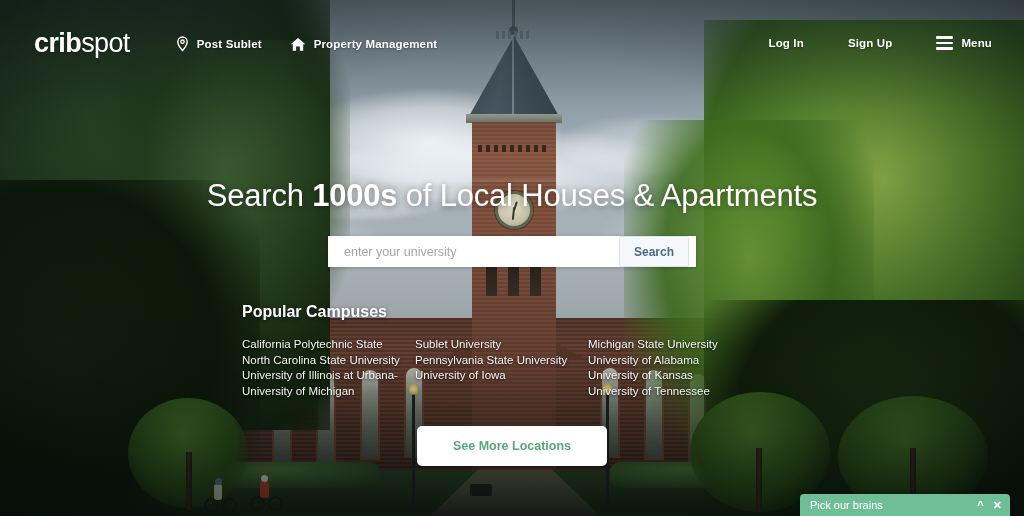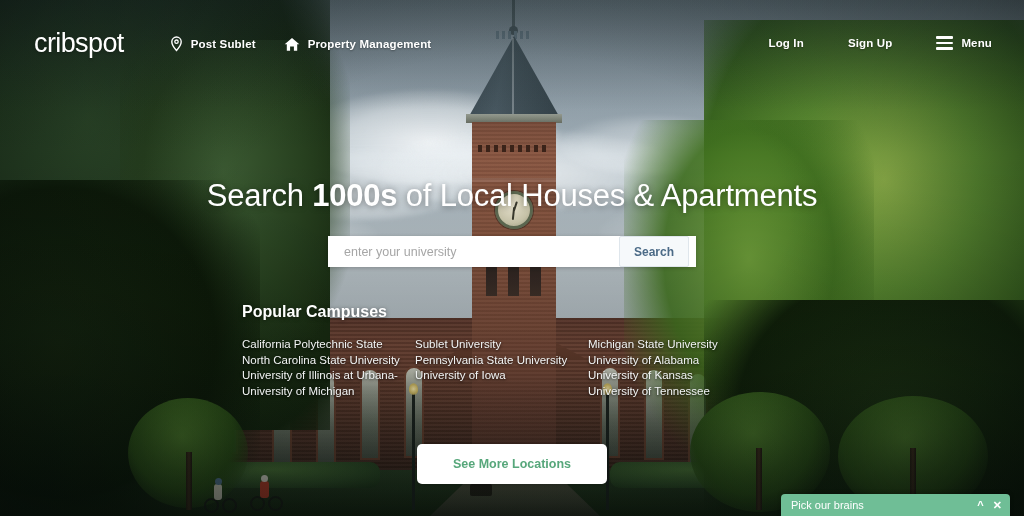--- a/index.html
+++ b/index.html
@@ -238,21 +238,21 @@
     display: flex; align-items: flex-start;
     padding: 30px 24px 0 34px;
     z-index: 20;
   }
   .logo {
     font-size: 27px; letter-spacing: -0.6px; color: #fff;
     line-height: 1; margin-right: 46px; margin-top: 0px;
     white-space: nowrap; cursor: pointer;
     text-shadow: 0 1px 3px rgba(0,0,0,0.30);
   }
-  .logo .b { font-weight: 400; }
+  .logo .b { font-weight: 700; }
   .logo .l { font-weight: 400; }
 
   .nav-left { display: flex; align-items: center; gap: 28px; margin-top: 6px; }
   .nav-right {
     display: flex; align-items: center; gap: 44px;
     margin-left: auto; margin-top: 6px; padding-right: 8px;
   }
   .nav-item {
     display: flex; align-items: center; gap: 8px;
     color: #fff; font-size: 11.5px; font-weight: 700;
@@ -316,36 +316,36 @@
   }
   .campus-cols { display: flex; gap: 0; padding-left: 4px; }
   .campus-col { width: 173px; }
   .campus-item {
     color: #f2f4f4; font-size: 11.5px; line-height: 14.6px;
     margin-bottom: 1px; cursor: pointer; white-space: nowrap;
     text-shadow: 0 1px 3px rgba(0,0,0,0.75);
   }
 
   .see-more {
-    margin-top: 45px;
+    margin-top: 27px;
     align-self: center;
     background: #ffffff;
     color: #57a77b;
     font-size: 12.5px; font-weight: 700;
     font-family: "Liberation Sans", sans-serif;
     border: 0; border-radius: 5px;
     padding: 13px 36px;
     cursor: pointer;
     box-shadow: 0 1px 4px rgba(0,0,0,0.25);
   }
 
   
   .chat {
     position: absolute; right: 14px; bottom: 0;
-    width: 229px; height: 22px;
+    width: 210px; height: 22px;
     background: #6fbe96;
     border-radius: 4px 4px 0 0;
     display: flex; align-items: center;
     padding: 0 8px 0 10px;
     z-index: 30;
     box-shadow: 0 -1px 4px rgba(0,0,0,0.22);
   }
   .chat-title {
     color: #ffffff; font-size: 11px; font-weight: 400;
     flex: 1; white-space: nowrap;

